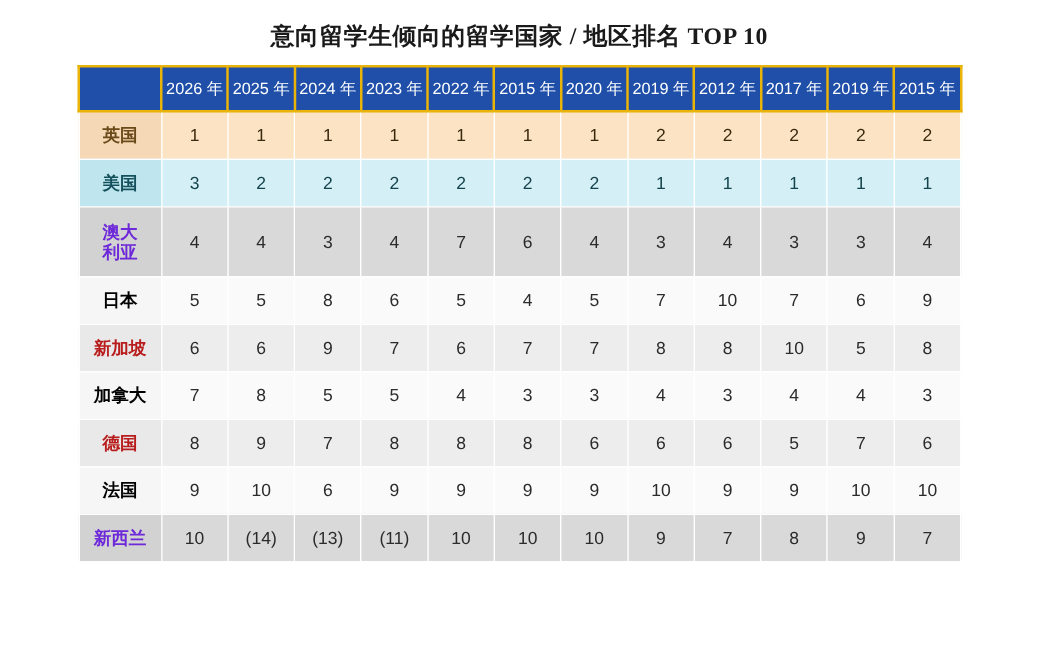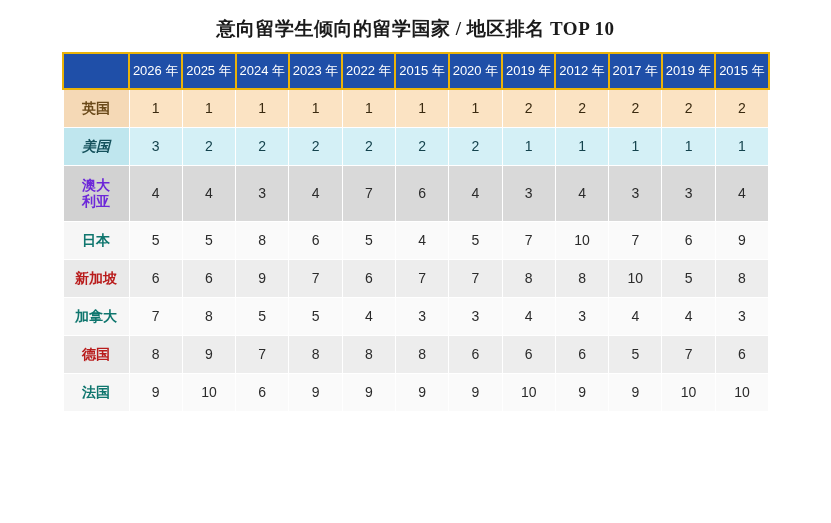--- a/index.html
+++ b/index.html
@@ -70,30 +70,30 @@
   tbody tr { height: 38px; }
   tbody tr.tall { height: 56px; }
 
   
   .r-uk td.rowlabel { background: #f5d9b6; color: #6b4a1a; }
   .r-uk td.cell { background: #fbe3c3; color: #3a2a10; }
 
   .r-hk td.rowlabel { background: #c4d3ef; color: #1c3a73; }
   .r-hk td.cell { background: #d6e2f6; color: #1c3050; }
 
-  .r-us td.rowlabel { background: #bfe6ee; color: #14515c; font-style: italic; }
+  .r-us td.rowlabel { background: #bfe6ee; color: #14515c; }
   .r-us td.cell { background: #d4f0f6; color: #14434d; }
 
   .r-gray td.rowlabel { background: #d2d2d2; color: #6d28d9; }
   .r-gray td.cell { background: #d9d9d9; color: #2b2b2b; }
 
   .r-light td.rowlabel { background: #e9e9e9; color: #b91c1c; }
   .r-light td.cell { background: #ededed; color: #2b2b2b; }
 
-  .r-white td.rowlabel { background: #f6f6f6; color: #0f766e; }
+  .r-white td.rowlabel { background: #f6f6f6; color: #000000; }
   .r-white td.cell { background: #fafafa; color: #2b2b2b; }
 
   #bottom-strip {
     position: absolute;
     left: 0;
     bottom: 0;
     width: 831px;
     height: 28px;
     background: #ffffff;
   }
@@ -253,18 +253,33 @@
             <td class="cell">9</td>
             <td class="cell">9</td>
             <td class="cell">9</td>
             <td class="cell">9</td>
             <td class="cell">10</td>
             <td class="cell">9</td>
             <td class="cell">9</td>
             <td class="cell">10</td>
             <td class="cell">10</td>
           </tr>
+          <tr class="r-gray">
+            <td class="rowlabel">新西兰</td>
+            <td class="cell">10</td>
+            <td class="cell">(14)</td>
+            <td class="cell">(13)</td>
+            <td class="cell">(11)</td>
+            <td class="cell">10</td>
+            <td class="cell">10</td>
+            <td class="cell">10</td>
+            <td class="cell">9</td>
+            <td class="cell">7</td>
+            <td class="cell">8</td>
+            <td class="cell">9</td>
+            <td class="cell">7</td>
+          </tr>
         </tbody>
     </table>
   </div>
 
   <div id="bottom-strip"></div>
 </div>
 
 </body></html>

